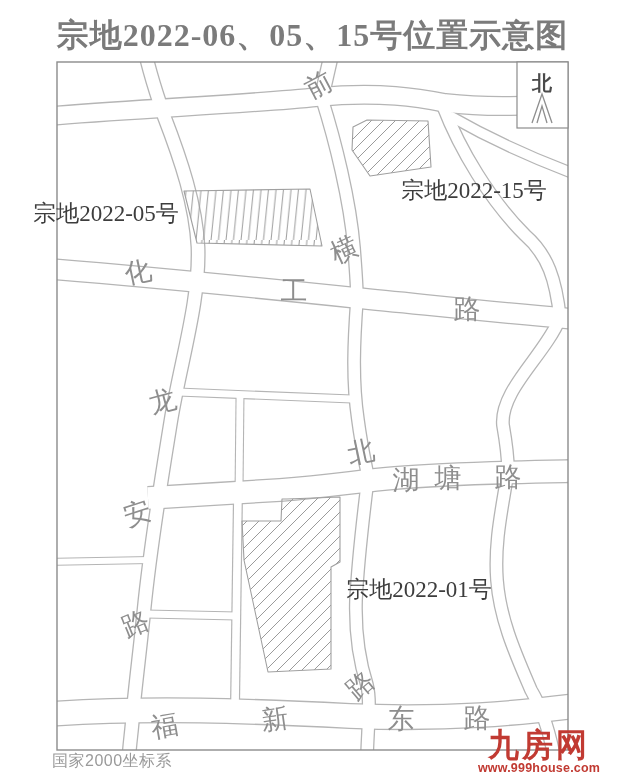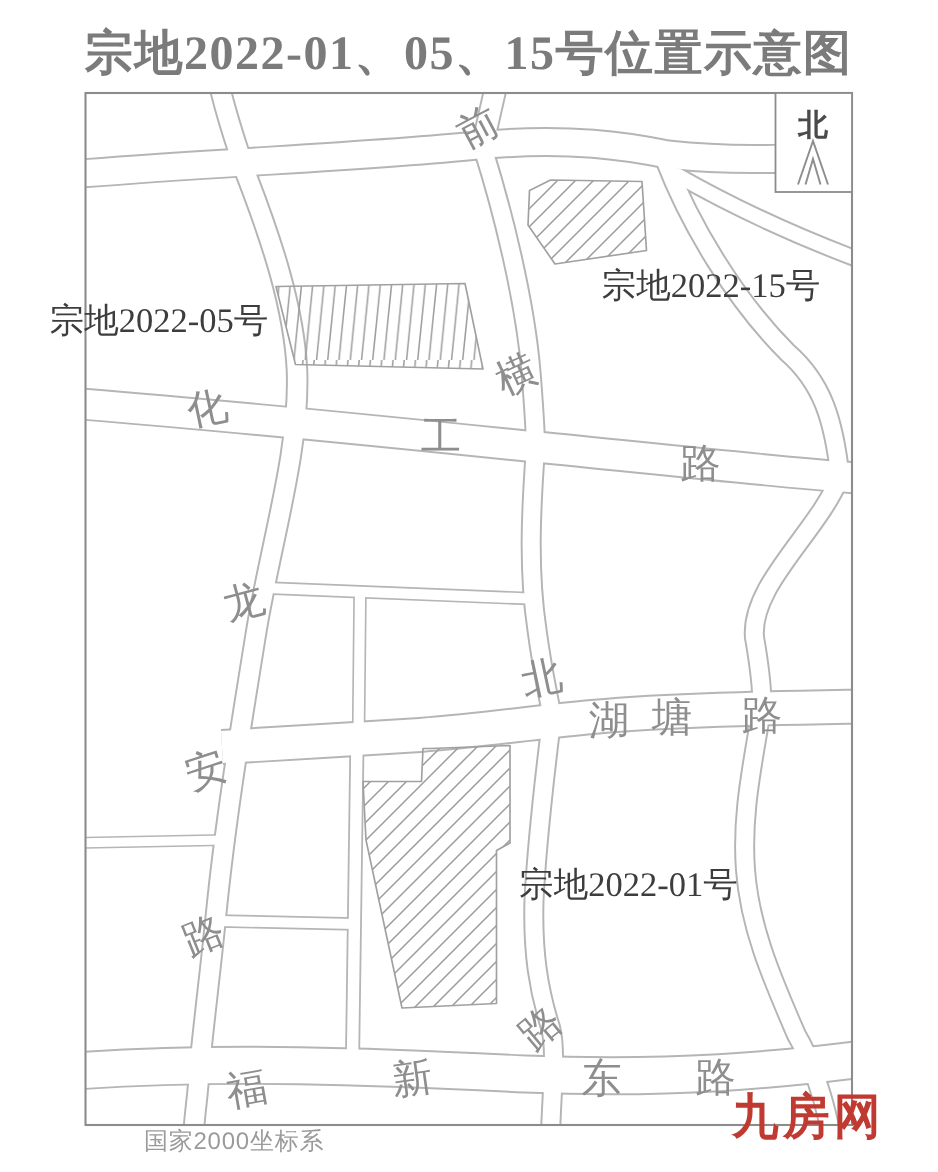--- a/index.html
+++ b/index.html
@@ -8,42 +8,42 @@
     font-family:"Liberation Serif", serif;
   }
   .title{
     position:absolute;left:0;top:14px;width:625px;text-align:center;
     font-size:32px;font-weight:bold;color:#7b7b7b;letter-spacing:1px;
     font-family:"Liberation Serif", serif;white-space:nowrap;
   }
   svg.map{position:absolute;left:0;top:0;}
   .coord-note{
     position:absolute;left:52px;top:751px;font-size:16px;color:#9a9a9a;
-    font-family:"Liberation Sans", sans-serif;letter-spacing:0.5px;margin-left:44px;
+    font-family:"Liberation Sans", sans-serif;letter-spacing:0.5px;
   }
   .brand{
     position:absolute;right:6px;top:729px;width:160px;text-align:center;
     color:#c13a32;font-family:"Liberation Sans", sans-serif;line-height:1;
   }
   .brand .logo{
     font-size:31px;font-weight:900;letter-spacing:3px;
     transform:scaleY(1.05);display:inline-block;
   }
   .brand .url{font-size:12.5px;margin-top:2px;font-weight:bold;letter-spacing:0.2px;}
   
   .road-label{fill:#8e8e8e;font-size:27px;font-family:"Liberation Serif",serif;}
   .parcel-label{fill:#3d3d3d;font-size:23px;font-family:"Liberation Serif",serif;}
   .compass-label{fill:#4a4a4a;font-size:20px;font-weight:bold;font-family:"Liberation Serif",serif;}
 </style>
 </head>
 <body>
 
 <div class="page">
 
-  <div class="title">宗地2022-01、05、15号位置示意图</div>
+  <div class="title">宗地2022-06、05、15号位置示意图</div>
 
   <svg class="map" width="625" height="781" viewBox="0 0 625 781">
     <defs>
       <clipPath id="mapclip">
           <rect x="57" y="62" width="511" height="688"></rect>
         </clipPath>
 
       <pattern id="hatch45" patternUnits="userSpaceOnUse" width="12" height="12">
         <path d="M 12,0 L 0,12 M 18,6 L 6,18 M 6,-6 L -6,6" stroke="#9b9b9b" stroke-width="1" fill="none"></path>
       </pattern>
@@ -129,15 +129,16 @@
         <text x="106" y="221" text-anchor="middle" class="parcel-label">宗地2022-05号</text>
         <text x="474" y="198" text-anchor="middle" class="parcel-label">宗地2022-15号</text>
         <text x="419" y="597" text-anchor="middle" class="parcel-label">宗地2022-01号</text>
       </g>
   </svg>
 
   <div class="coord-note">国家2000坐标系</div>
 
   <div class="brand">
     <div class="logo">九房网</div>
+    <div class="url">www.999house.com</div>
   </div>
 
 </div>
 
 </body></html>

